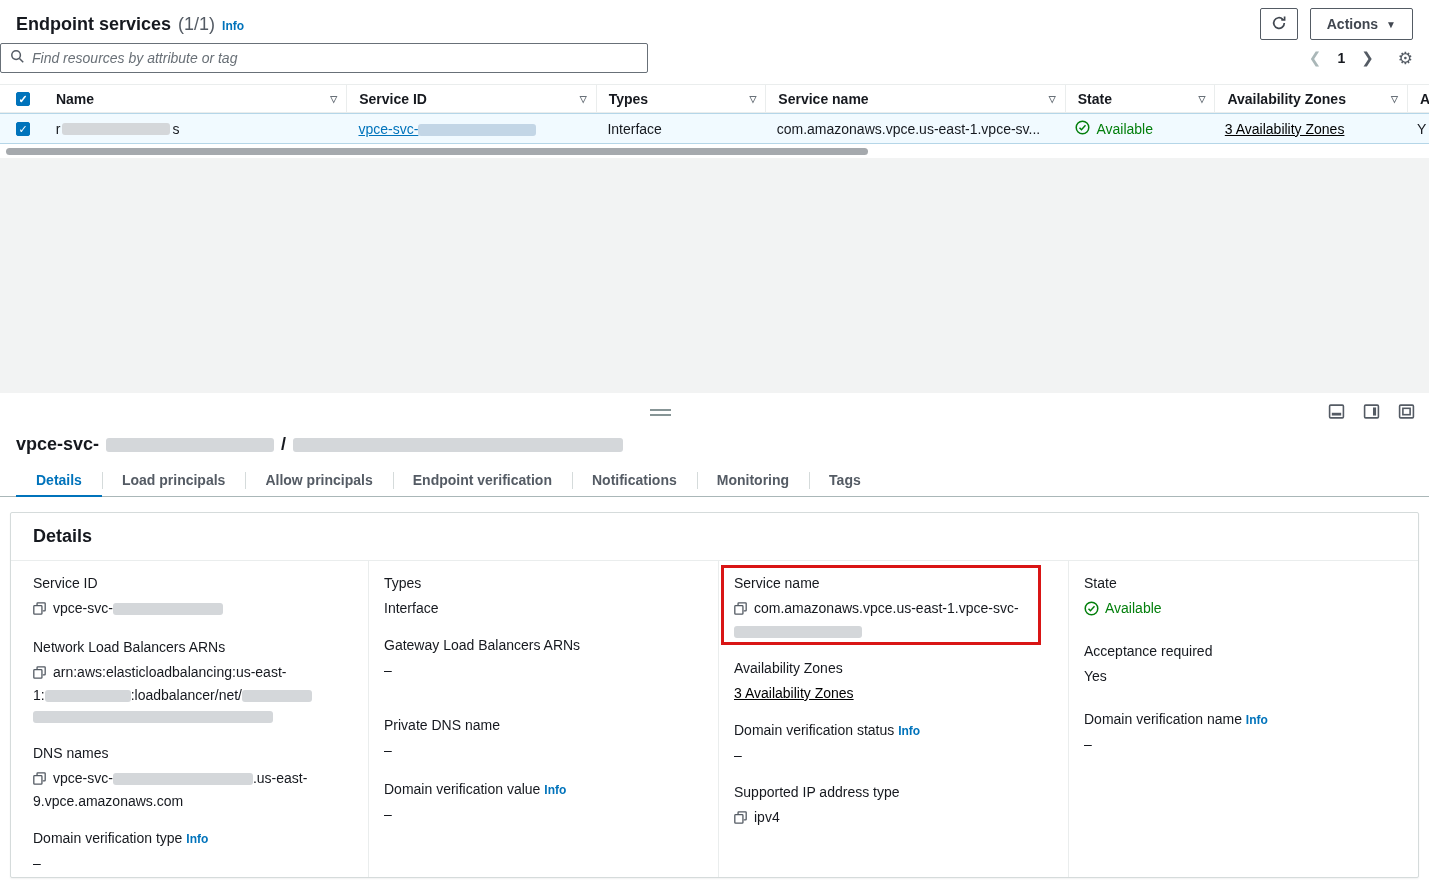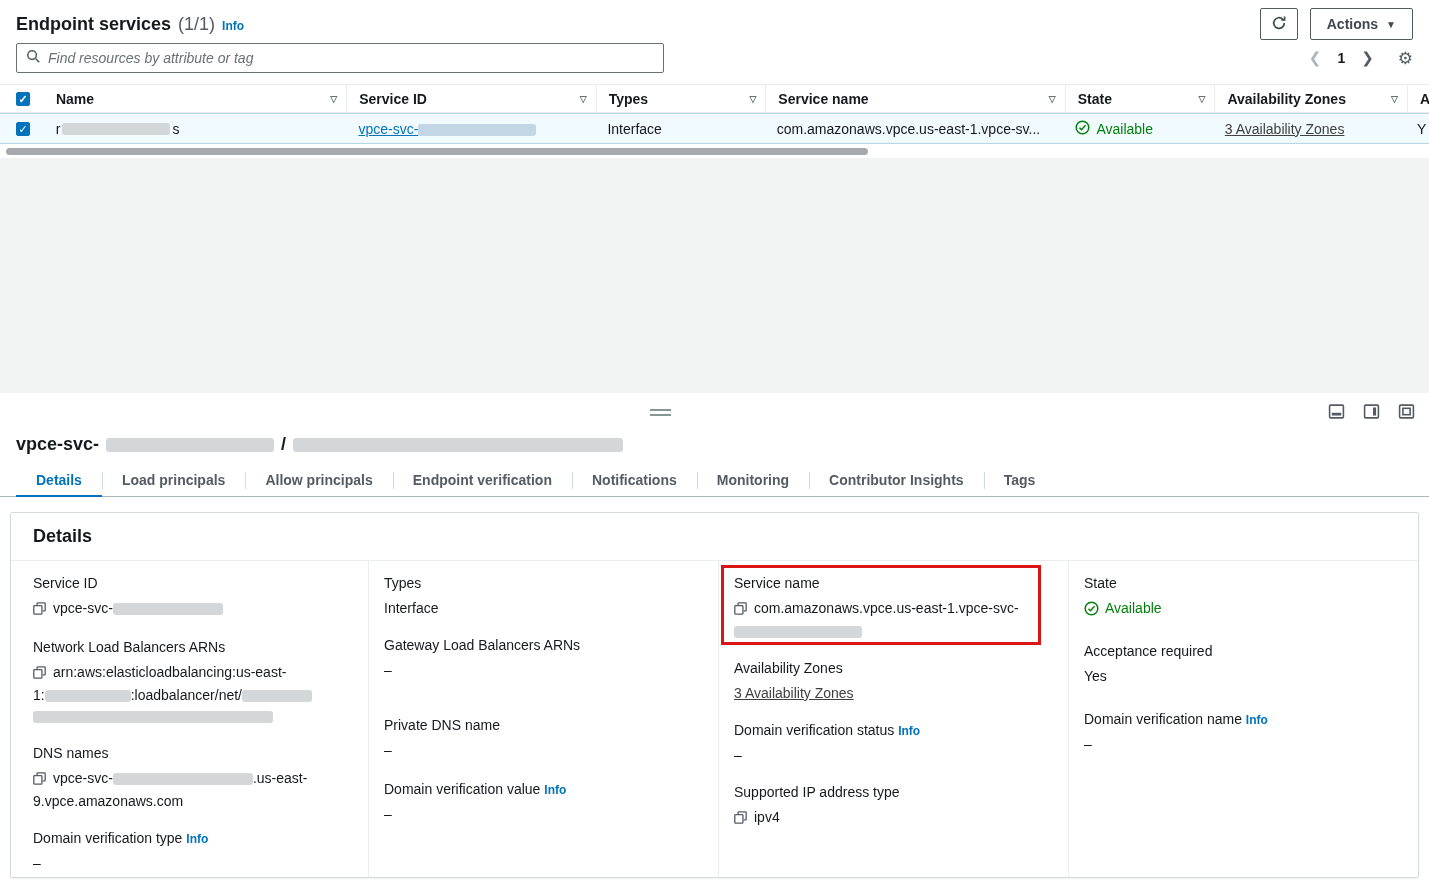--- a/index.html
+++ b/index.html
@@ -13,21 +13,21 @@
   .page-title { font-size:18px; font-weight:700; }
   .page-count { font-size:18px; font-weight:400; color:#545b64; }
   .info-link { font-size:12px; font-weight:700; color:#0073bb; cursor:pointer; }
   .header-buttons { display:flex; gap:12px; align-items:center; }
   .btn { height:32px; border:1px solid #545b64; background:#fff; border-radius:2px; font-weight:700; font-size:14px; color:#414750; display:flex; align-items:center; gap:8px; padding:0 16px; cursor:pointer; font-family:inherit; }
   .btn-icon { width:38px; justify-content:center; padding:0; }
   .btn-primary { background:#ec7211; border-color:#ec7211; color:#16191f; padding:0 20px; }
   .caret { font-size:10px; }
 
   
-  .toolbar { position:absolute; top:42px; left:16px; right:16px; height:32px; display:flex; justify-content:space-between; align-items:center; }
+  .toolbar { position:absolute; top:42px; left:0; right:16px; height:32px; display:flex; justify-content:space-between; align-items:center; }
   .search-box { width:648px; height:30px; border:1px solid #687078; border-radius:2px; display:flex; align-items:center; padding:0 9px; gap:7px; background:#fff; }
   .search-box input { border:none; outline:none; flex:1; font-size:14px; color:#16191f; font-family:inherit; background:transparent; }
   .search-box input::placeholder { font-style:italic; color:#697077; }
   .pagination { display:flex; align-items:center; gap:16px; font-size:14px; }
   .pg-prev { color:#aab7b8; font-size:15px; }
   .pg-num { font-weight:700; color:#16191f; }
   .pg-next { color:#545b64; font-size:15px; cursor:pointer; }
   .gear-icon { font-size:17px; color:#545b64; cursor:pointer; margin-left:8px; }
 
   
@@ -42,21 +42,21 @@
   .w-name { width:304px; }
   .w-sid { width:250px; }
   .w-types { width:170px; }
   .w-sname { width:300px; }
   .w-state { width:150px; }
   .w-az { width:193px; }
   .w-cut { flex:1; min-width:0; }
   .checkbox { width:14px; height:14px; background:#0073bb; border:1px solid #0073bb; border-radius:2px; color:#fff; font-size:11px; line-height:13px; text-align:center; margin-left:16px; cursor:pointer; }
   .link { color:#0073bb; text-decoration:underline; cursor:pointer; }
   .state-cell { display:flex; align-items:center; gap:6px; color:#037f0c; }
-  .az-link { color:#404040; text-decoration:underline; cursor:pointer; }
+  .az-link { color:#000000; text-decoration:underline; cursor:pointer; }
   .redact { display:inline-block; height:12px; background:#d4d7da; border-radius:3px; vertical-align:middle; }
   .redact.blue { background:#c3d6e6; }
 
   .hscroll { position:absolute; top:147px; left:0; right:0; height:9px; background:#fff; }
   .hthumb { position:absolute; left:6px; top:1px; width:862px; height:7px; background:#a5a9ad; border-radius:4px; cursor:pointer; }
 
   .gray-area { position:absolute; top:158px; left:0; right:0; height:235px; background:#f2f3f3; }
 
   
   .divider-strip { position:absolute; top:393px; left:0; right:0; height:37px; background:#fff; }
@@ -236,21 +236,20 @@
     <span class="redact" style="width:330px;"></span>
   </div>
 
   <div class="tabs">
     <div class="tab active">Details</div>
     <div class="tab">Load principals</div>
     <div class="tab">Allow principals</div>
     <div class="tab">Endpoint verification</div>
     <div class="tab">Notifications</div>
     <div class="tab">Monitoring</div>
-    <div class="tab">Contributor Insights</div>
     <div class="tab">Tags</div>
   </div>
 
   <div class="details-card">
     <div class="card-header">Details</div>
     <div class="card-body">
 
       <div class="dcol dcol-1">
         <div class="field">
           <div class="flabel">Service ID</div>

